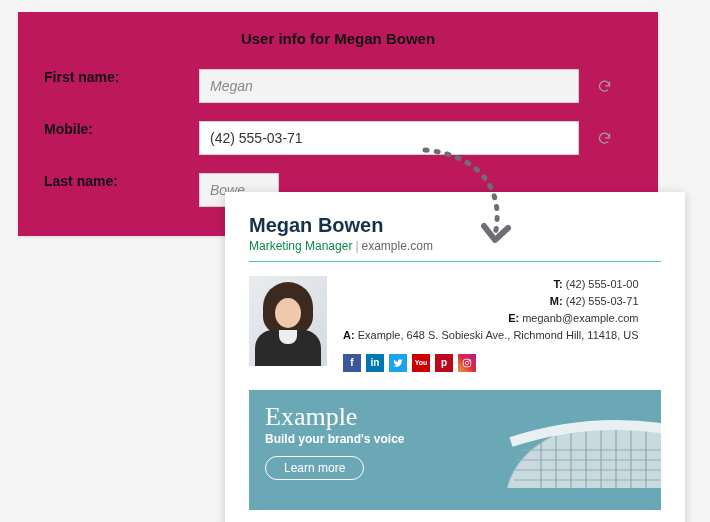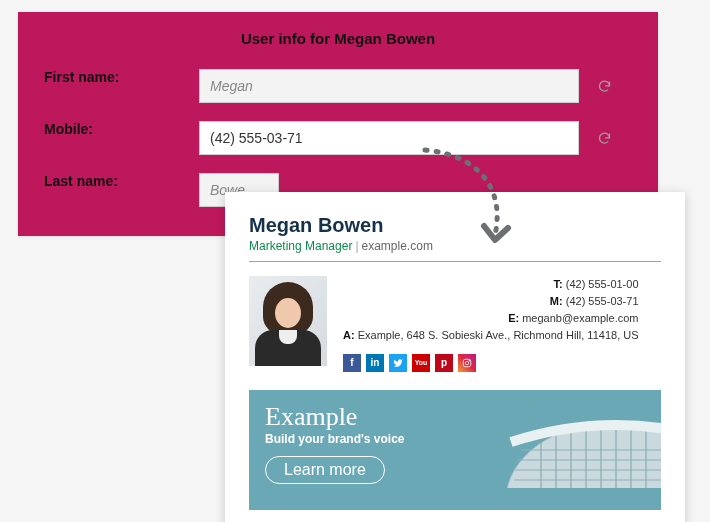--- a/index.html
+++ b/index.html
@@ -180,21 +180,21 @@
     font-size: 12px;
     margin-top: 2px;
     font-weight: 600;
   }
   .banner .cta {
     display: inline-block;
     margin-top: 10px;
     border: 1.5px solid #fff;
     border-radius: 14px;
     padding: 4px 18px;
-    font-size: 16px;
+    font-size: 12px;
   }
   .banner .building{
     position:absolute;right:0;top:0;bottom:0;width:210px;
   }
 </style>
 </head>
 <body>
 
 <div class="form-card">
   <div class="form-title">User info for Megan Bowen</div>

